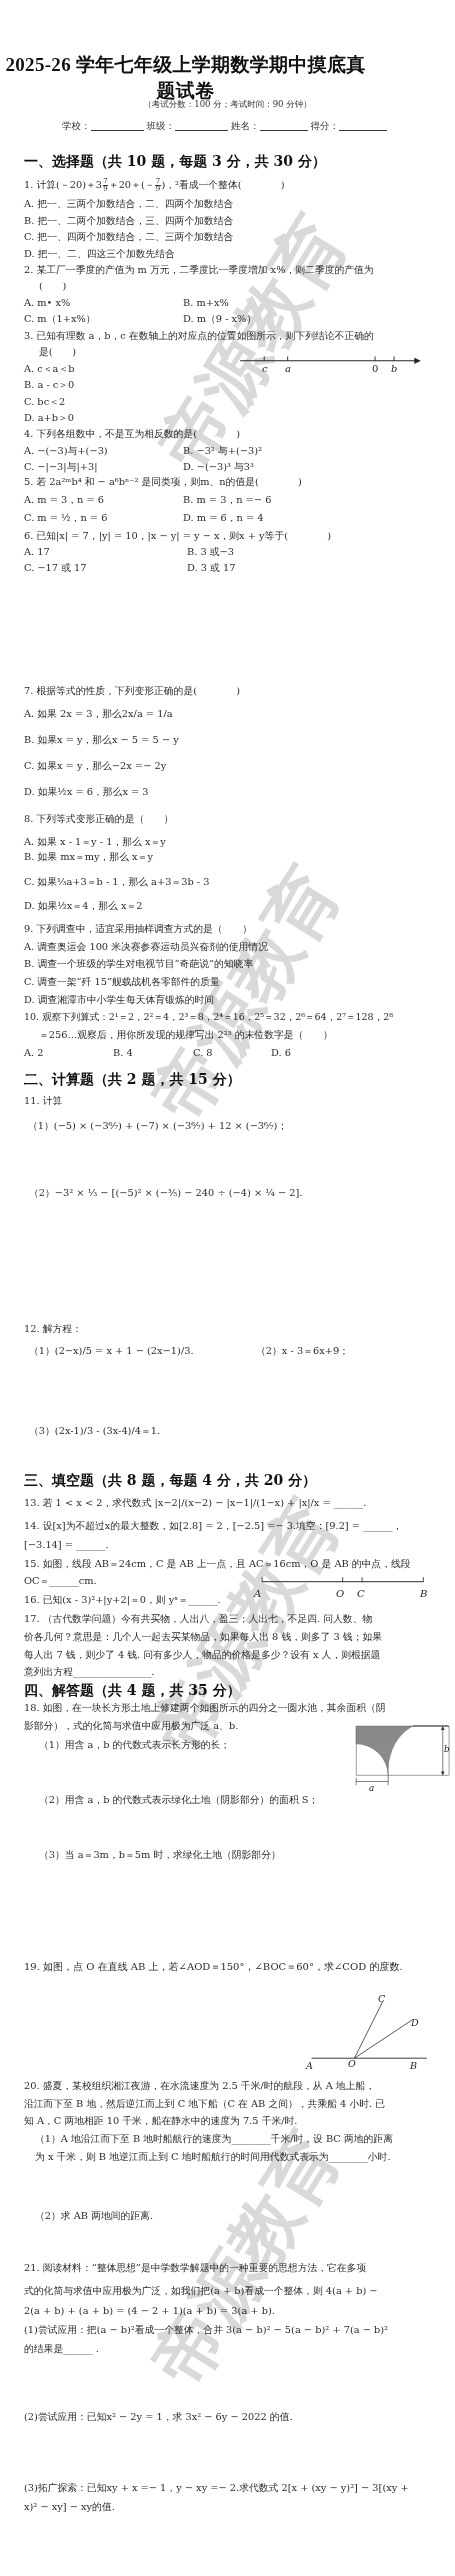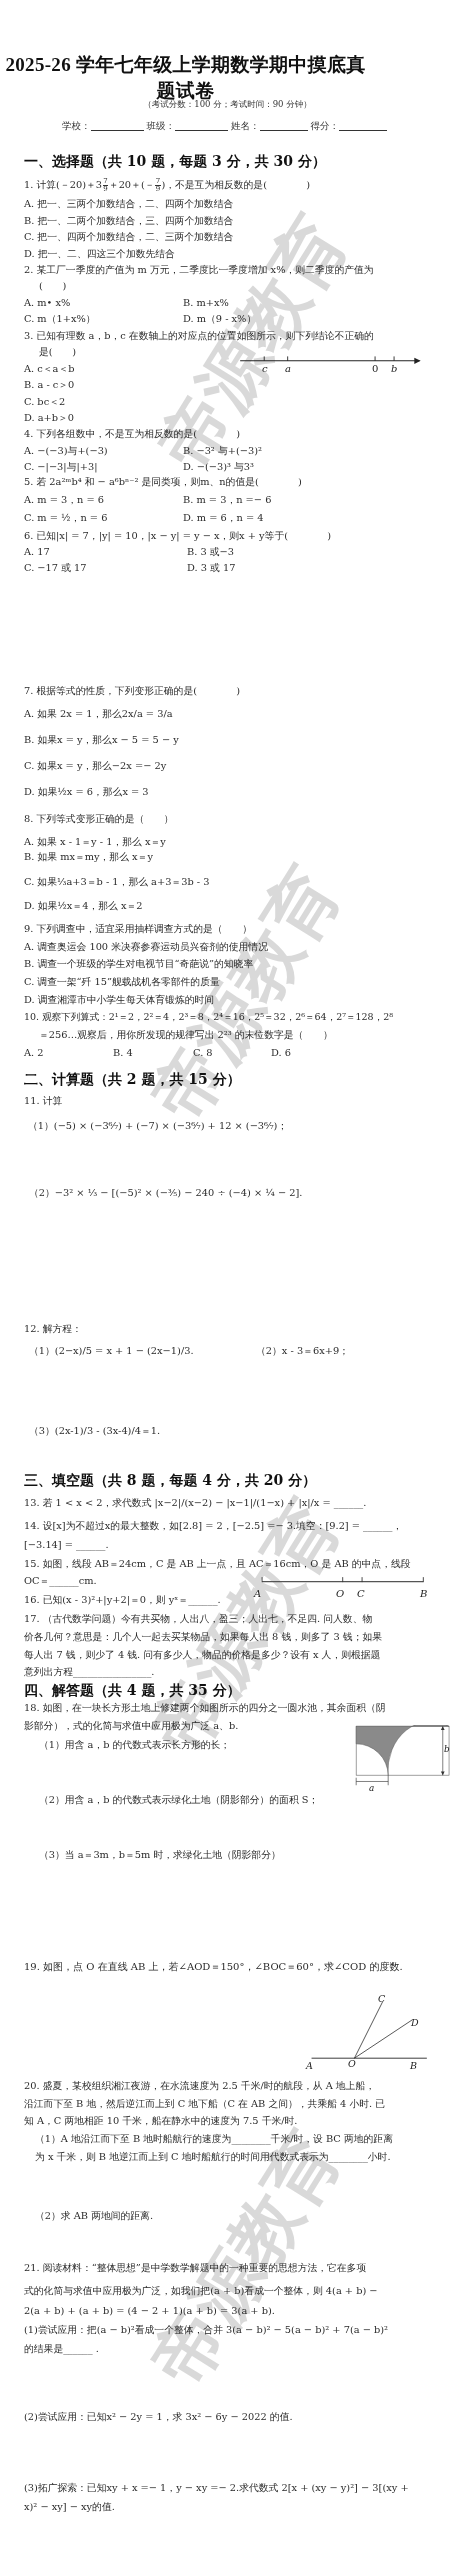--- a/index.html
+++ b/index.html
@@ -33,21 +33,21 @@
 <div class="infoline">
   <span>学校：</span><span class="blank" style="width:53px"></span>
   <span>班级：</span><span class="blank" style="width:53px"></span>
   <span>姓名：</span><span class="blank" style="width:48px"></span>
   <span>得分：</span><span class="blank" style="width:48px"></span>
 </div>
 
 <div class="section" style="top:153px">一、选择题（共 10 题，每题 3 分，共 30 分）</div>
 
 <div class="line" style="top:178px">
-  <span>1. 计算(－20)＋3</span><span class="frac"><span class="num">7</span><span>9</span></span><span>＋20＋(－</span><span class="frac"><span class="num">7</span><span>9</span></span><span>)，不是互为相反数的是(　　　　)</span>
+  <span>1. 计算(－20)＋3</span><span class="frac"><span class="num">7</span><span>9</span></span><span>＋20＋(－</span><span class="frac"><span class="num">7</span><span>9</span></span><span>)，²看成一个整体(　　　　)</span>
 </div>
 <div class="line" style="top:197px">A. 把一、三两个加数结合，二、四两个加数结合</div>
 <div class="line" style="top:214px">B. 把一、二两个加数结合，三、四两个加数结合</div>
 <div class="line" style="top:230px">C. 把一、四两个加数结合，二、三两个加数结合</div>
 <div class="line" style="top:247px">D. 把一、二、四这三个加数先结合</div>
 
 <div class="line" style="top:263px">2. 某工厂一季度的产值为 m 万元，二季度比一季度增加 x%，则二季度的产值为</div>
 <div class="line indent" style="top:279px">(　　)</div>
 <div class="line" style="top:296px">A. m• x%</div>
 <div class="line" style="top:296px;left:183px">B. m+x%</div>
@@ -86,21 +86,21 @@
 <div class="line" style="top:511px">C. m = ½，n = 6</div>
 <div class="line" style="top:511px;left:183px">D. m = 6，n = 4</div>
 
 <div class="line" style="top:529px">6. 已知|x| = 7，|y| = 10，|x − y| = y − x，则x + y等于(　　　　)</div>
 <div class="line" style="top:545px">A. 17</div>
 <div class="line" style="top:545px;left:187px">B. 3 或−3</div>
 <div class="line" style="top:561px">C. −17 或 17</div>
 <div class="line" style="top:561px;left:187px">D. 3 或 17</div>
 
 <div class="line" style="top:684px">7. 根据等式的性质，下列变形正确的是(　　　　)</div>
-<div class="line" style="top:707px">A. 如果 2x = 1，那么2x/a = 3/a</div>
+<div class="line" style="top:707px">A. 如果 2x = 3，那么2x/a = 1/a</div>
 <div class="line" style="top:733px">B. 如果x = y，那么x − 5 = 5 − y</div>
 <div class="line" style="top:759px">C. 如果x = y，那么−2x =− 2y</div>
 <div class="line" style="top:785px">D. 如果½x = 6，那么x = 3</div>
 
 <div class="line" style="top:812px">8. 下列等式变形正确的是（　　）</div>
 <div class="line" style="top:835px">A. 如果 x - 1＝y - 1，那么 x＝y</div>
 <div class="line" style="top:850px">B. 如果 mx＝my，那么 x＝y</div>
 <div class="line" style="top:875px">C. 如果⅓a+3＝b - 1，那么 a+3＝3b - 3</div>
 <div class="line" style="top:899px">D. 如果½x＝4，那么 x＝2</div>
 

